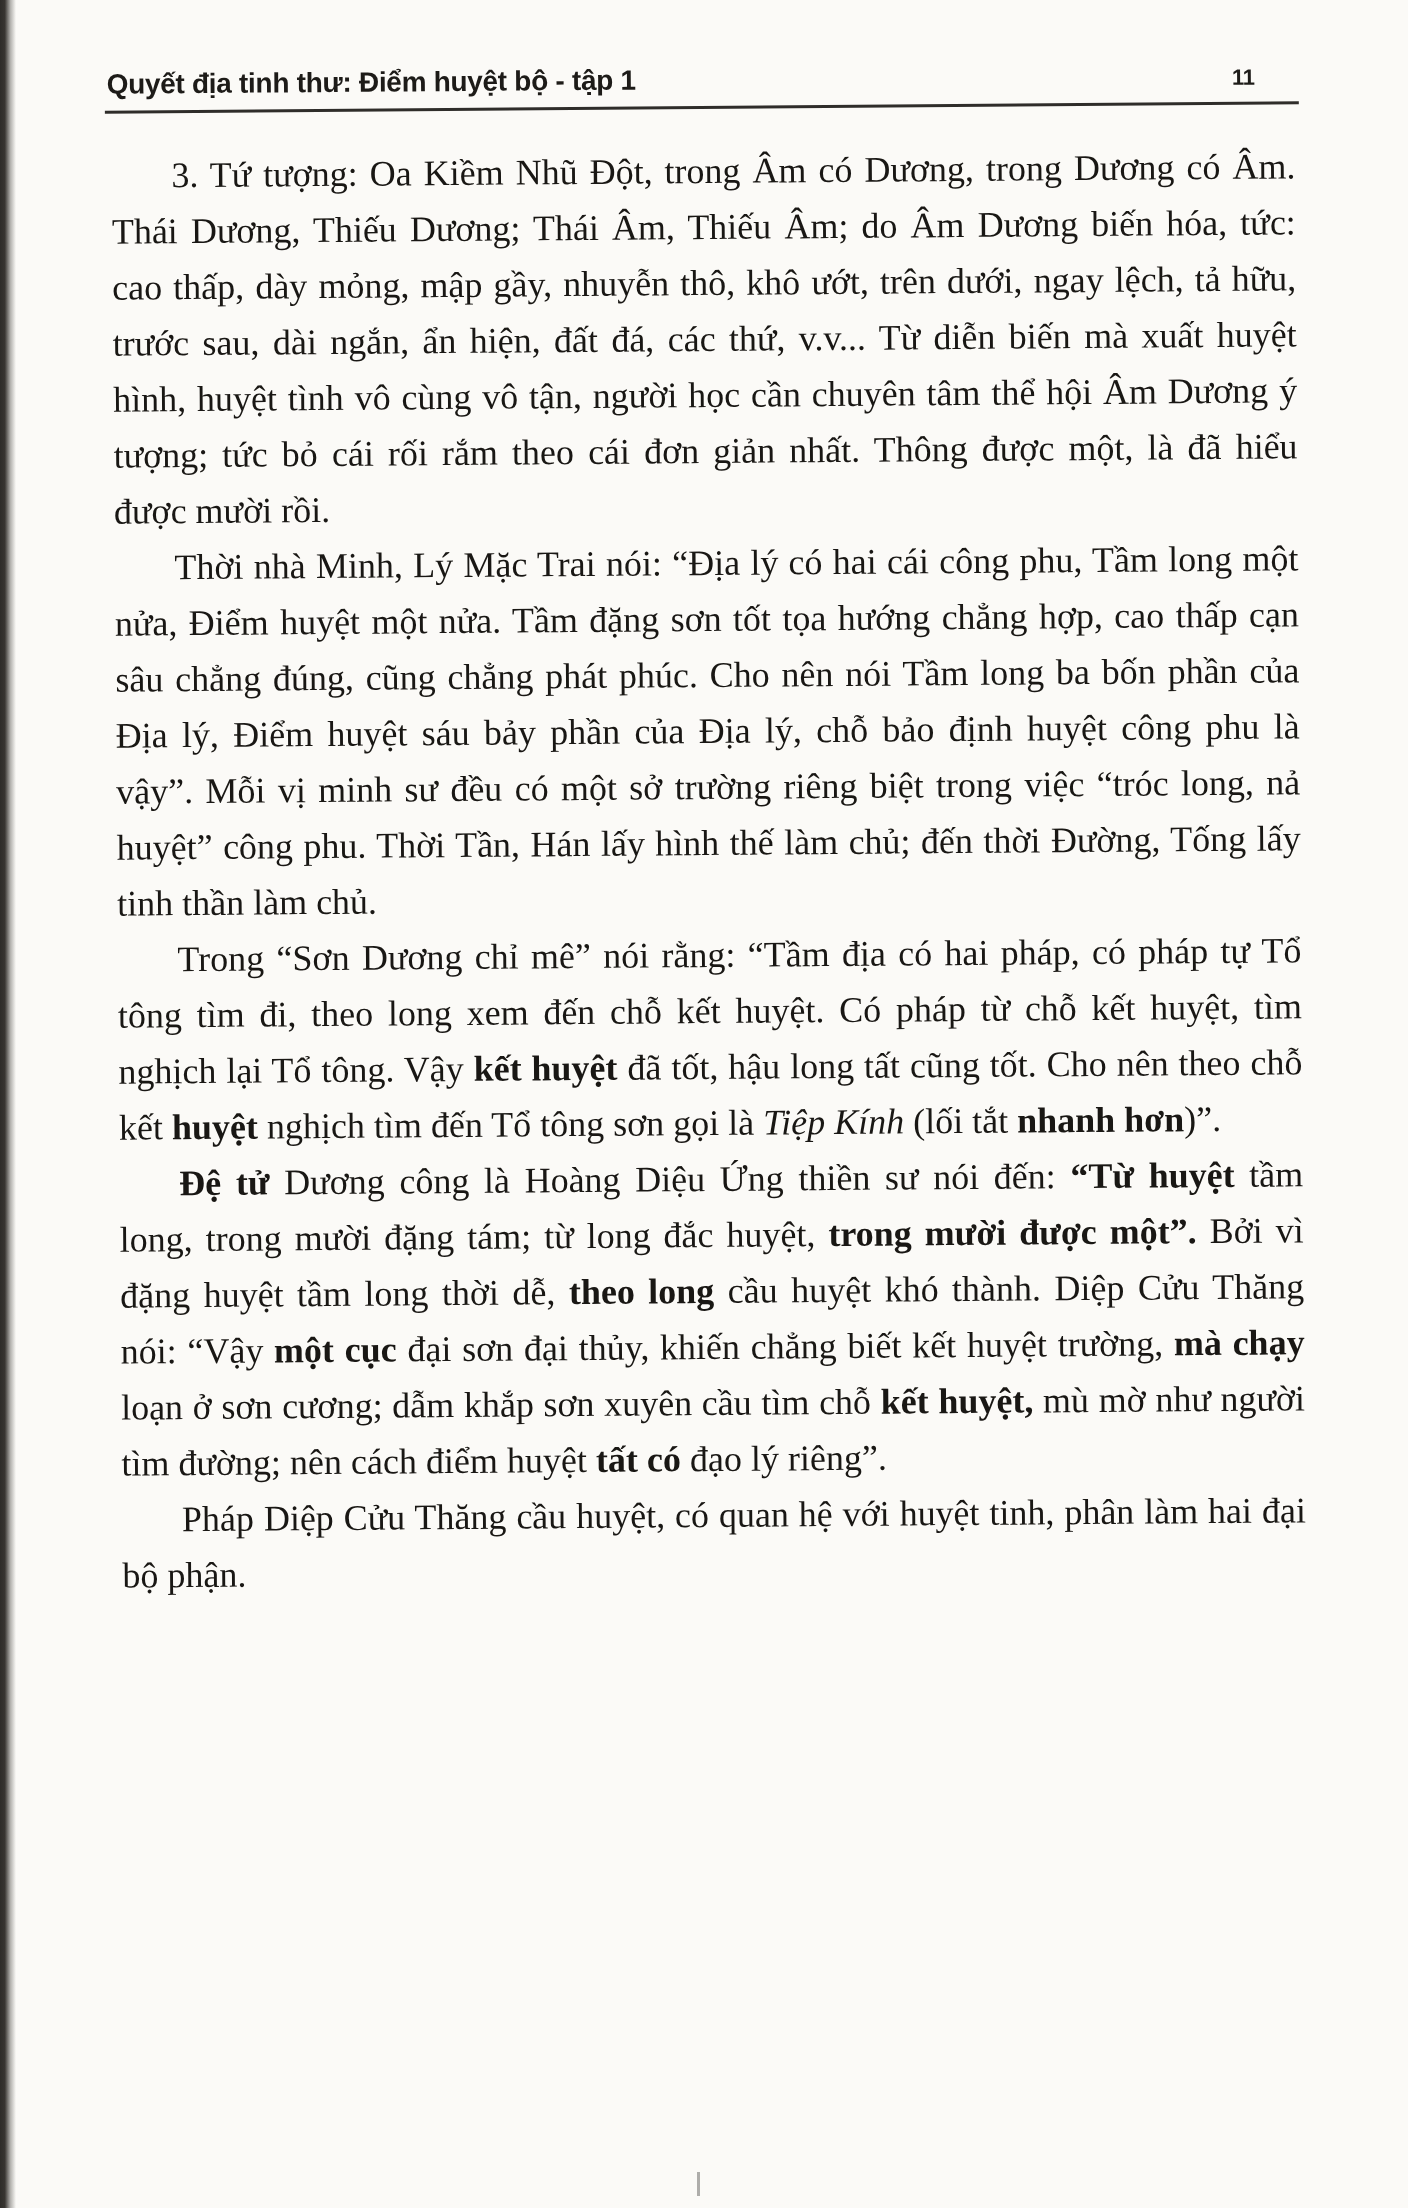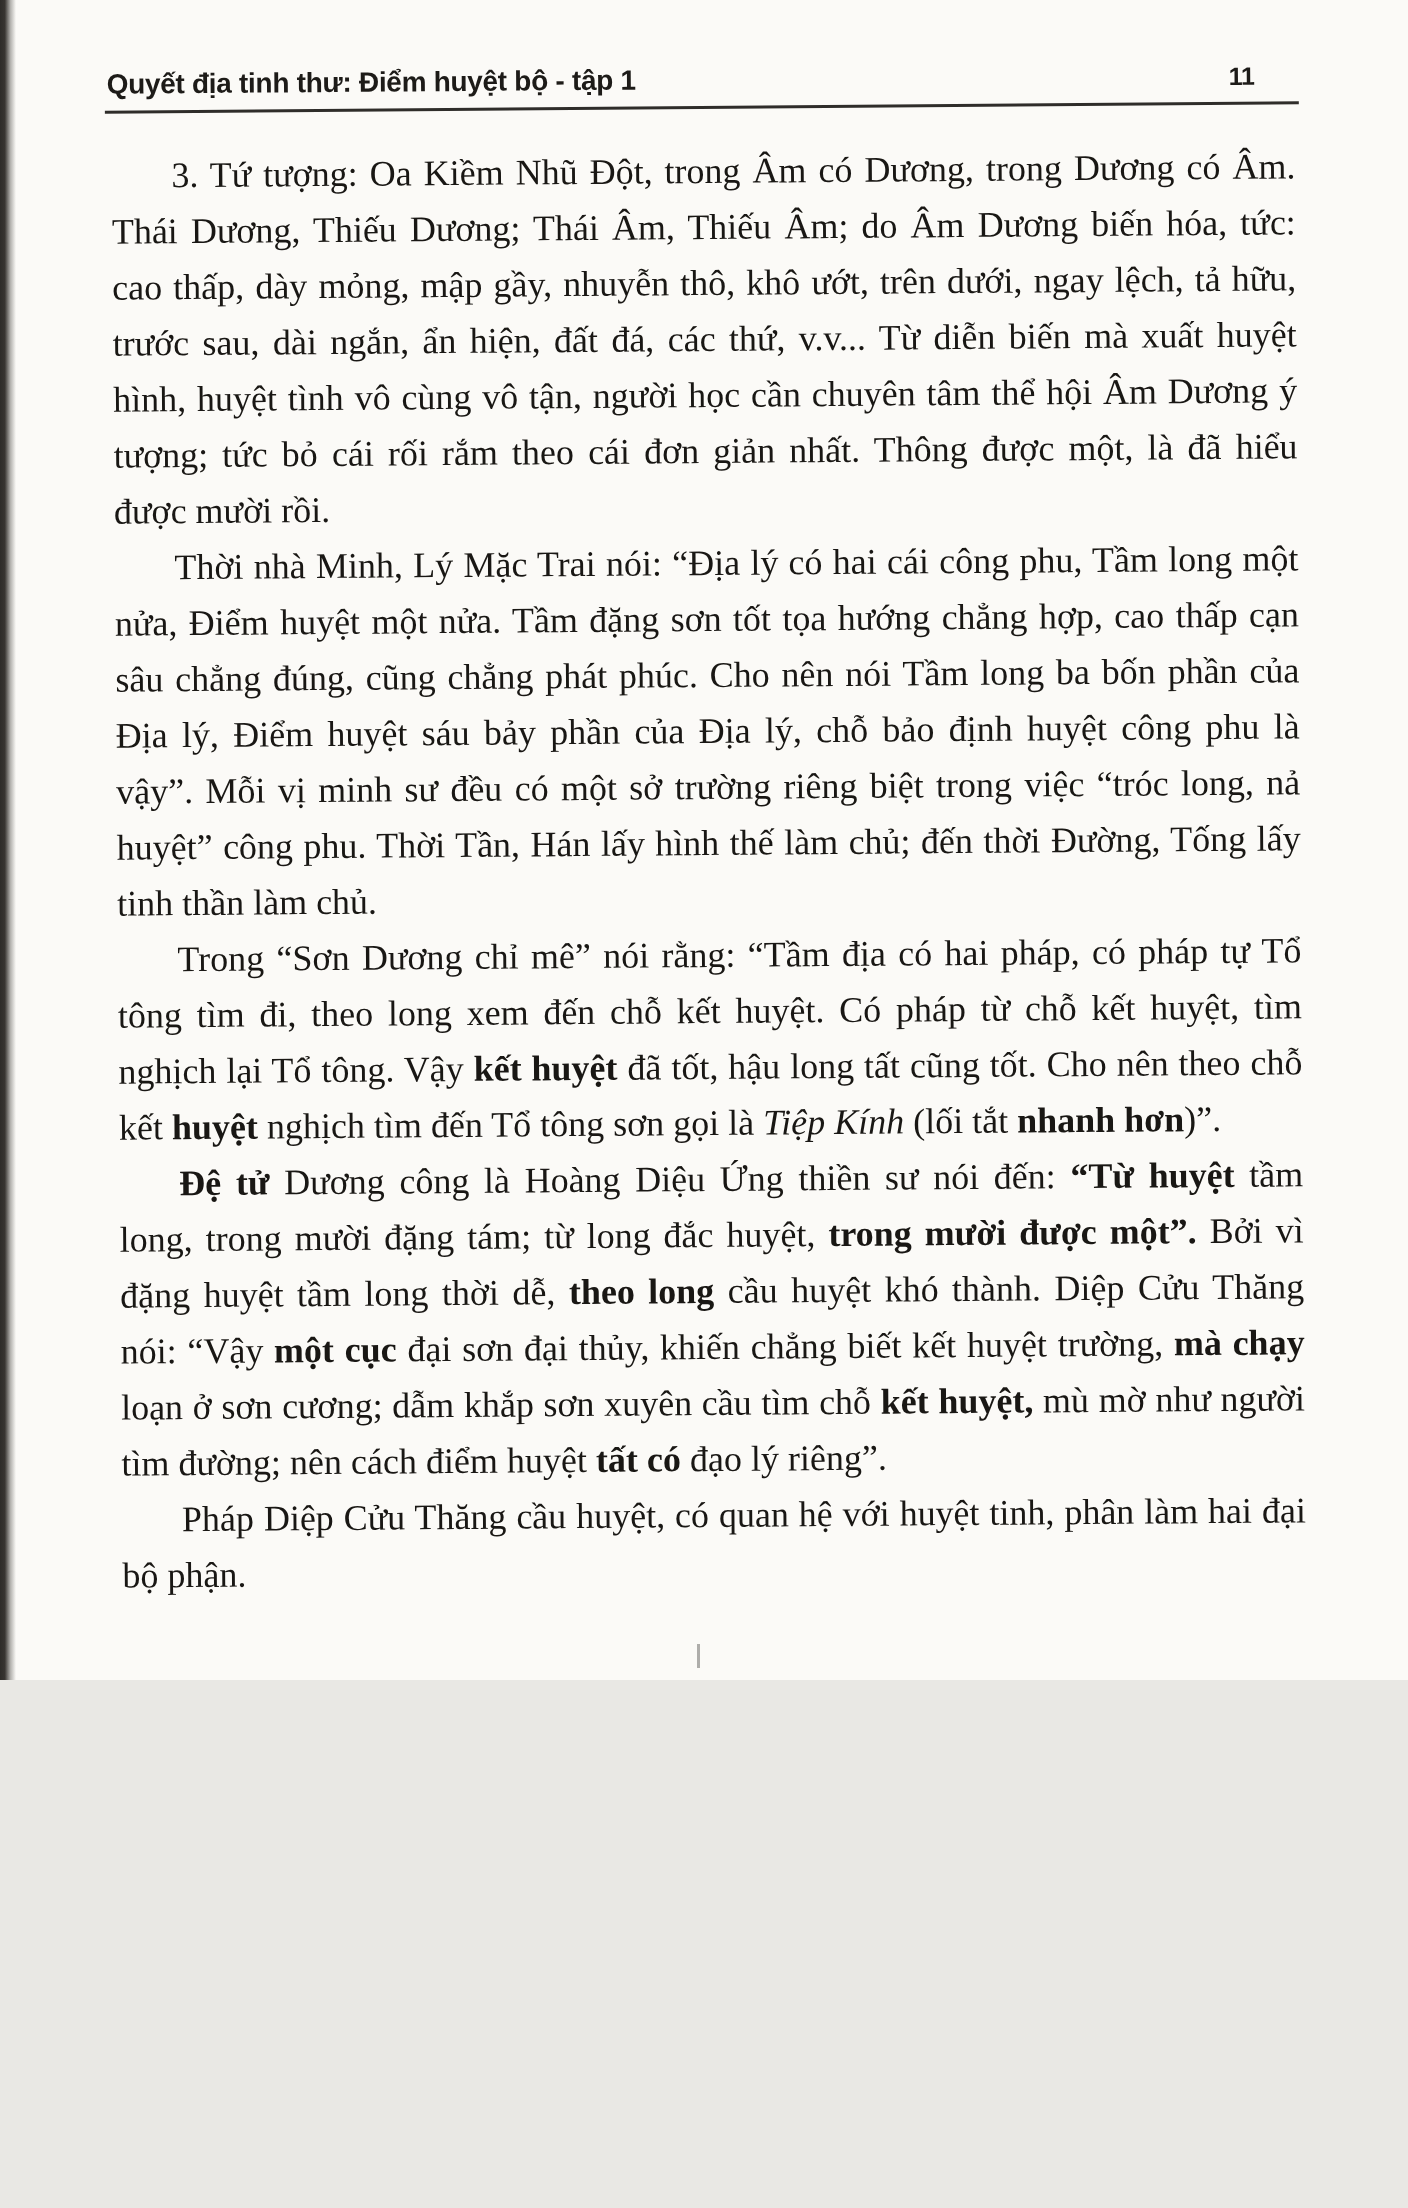--- a/index.html
+++ b/index.html
@@ -4,21 +4,21 @@
 <style>
   html, body {
     margin: 0;
     padding: 0;
     background: #e9e8e4;
     font-family: "Liberation Serif", "DejaVu Serif", serif;
   }
   .page {
     position: relative;
     width: 1408px;
-    height: 1680px;
+    height: 2208px;
     margin: 0 auto;
     background: #fbfaf7;
     overflow: hidden;
     box-sizing: border-box;
   }
   
   .scan-edge {
     position: absolute;
     left: 0; top: 0;
     width: 16px; height: 100%;
@@ -40,21 +40,21 @@
     align-items: baseline;
     padding: 0 112px 0 106px;
     font-family: "Liberation Sans", "DejaVu Sans", sans-serif;
     font-weight: 700;
     font-size: 28px;
     color: #1d1b18;
     letter-spacing: -0.3px;
   }
   .page-number {
     margin-right: 42px;
-    font-size: 25px;
+    font-size: 22px;
     text-align: right;
   }
   .header-rule {
     height: 0;
     border-top: 3px solid #2f2d2a;
     margin: 10px 110px 0 104px;
   }
   .body-text {
     margin-top: 34px;
     padding: 0 114px 0 110px;

